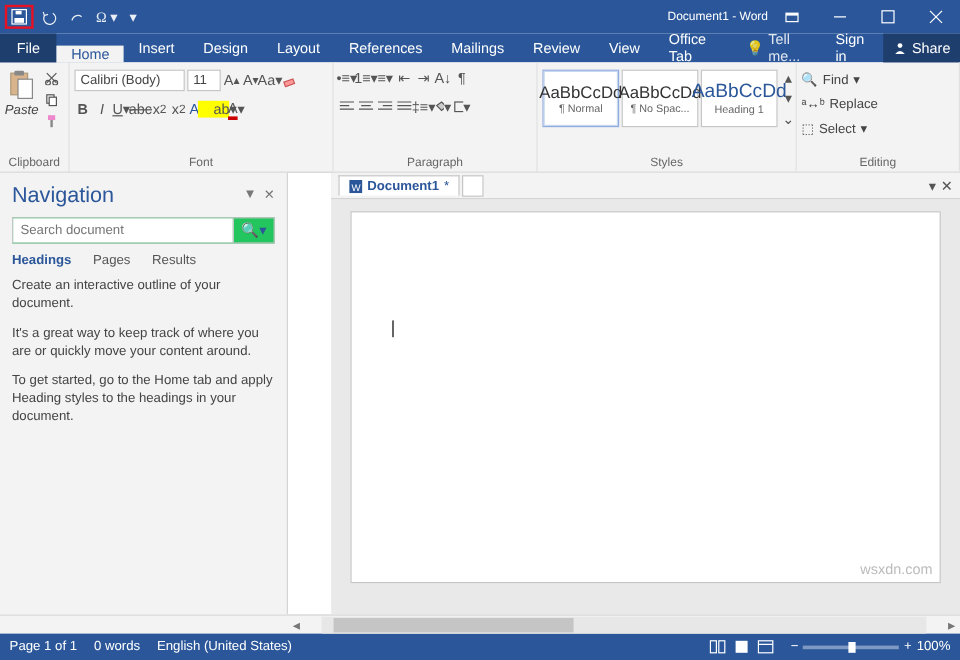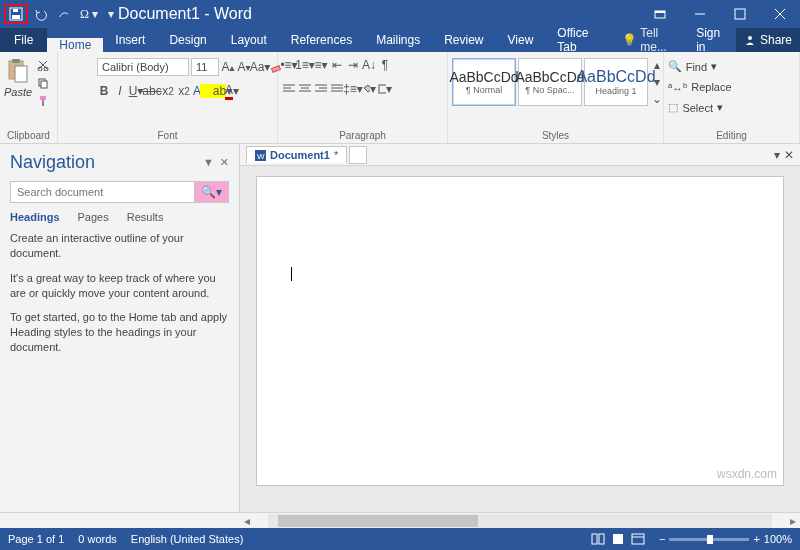--- a/index.html
+++ b/index.html
@@ -2,21 +2,21 @@
 <html><head>
 <meta charset="utf-8">
 <style>
   * { box-sizing: border-box; margin: 0; padding: 0; font-family: "Segoe UI", Arial, sans-serif; }
   body { width: 800px; height: 550px; background: #fff; overflow: hidden; font-size: 12px; color: #444; }
   
   .titlebar { height: 28px; background: #2b579a; display: flex; align-items: center; color: #fff; }
   .qat { display: flex; align-items: center; gap: 2px; padding-left: 4px; }
   .qat .save-hl { border: 2px solid #e81123; padding: 1px 3px; display: flex; align-items: center; }
   .qat .btn { padding: 2px 4px; opacity: .9; display: flex; align-items: center; }
-  .title { flex: 1; text-align: left; font-size: 16px; }
+  .title { flex: 1; text-align: right; font-size: 10px; }
   .winbtns { display: flex; }
   .winbtns div { width: 40px; height: 28px; display: flex; align-items: center; justify-content: center; }
   
   .tabs { height: 24px; background: #2b579a; display: flex; align-items: stretch; color: #fff; font-size: 12px; }
   .tabs .file { background: #1e3e6e; padding: 0 14px; display: flex; align-items: center; }
   .tabs .tab { padding: 0 12px; display: flex; align-items: center; }
   .tabs .tab.active { background: #f3f3f3; color: #2b579a; margin-top: 10px; }
   .tabs .spacer { flex: 1; }
   .tabs .tell { opacity: .85; }
   .tabs .share { background: #1e3e6e; padding: 0 8px; display: flex; align-items: center; gap: 4px; }
@@ -31,26 +31,26 @@
   .clip-small { display: flex; flex-direction: column; gap: 4px; padding-top:4px; }
   .font-sel { border: 1px solid #c5c5c5; background: #fff; padding: 2px 4px; font-size: 11px; }
   .fontrow { display: flex; gap: 2px; align-items:center; margin-bottom:4px;}
   .sm { width:14px; height:14px; display:inline-flex; align-items:center; justify-content:center; color:#555;}
   .styles .stylebox { width:64px; height:48px; border:1px solid #c5c5c5; background:#fff; display:flex; flex-direction:column; align-items:center; justify-content:center; font-size:9px; color:#666;}
   .styles .stylebox.sel{ border:1px solid #8faadc; box-shadow: inset 0 0 0 1px #c7d9f1;}
   .styles .preview{ font-size:14px; color:#333;}
   .styles .preview.blue{ color:#2b579a; font-size:16px;}
   .editing .row { display:flex; align-items:center; gap:4px; font-size:11px; padding:2px 0;}
   
-  .main { display:flex; height: calc(550px - 28px - 24px - 92px - 16px - 22px); }
+  .main { display:flex; height: calc(550px - 28px - 24px - 92px - 16px - 22px); gap: 36px; }
   .navpane { width:240px; background:#f3f3f3; border-right:1px solid #d4d4d4; padding:8px 10px; display:flex; flex-direction:column; gap:8px;}
   .navpane h1 { font-size:18px; font-weight:400; color:#2b579a;}
   .navhead { display:flex; justify-content:space-between; align-items:center;}
   .pinclose{ color:#777; font-size:11px; display:flex; gap:6px;}
-  .search { display:flex; border:1px solid #c5c5c5; background:#f9a8d4;}
+  .search { display:flex; border:1px solid #c5c5c5; background:#22c55e;}
   .search input{ flex:1; border:none; padding:4px 6px; font-size:11px; outline:none;}
   .search .sbtn{ width:34px; display:flex; align-items:center; justify-content:center; border-left:1px solid #c5c5c5; color:#2b579a;}
   .navtabs{ display:flex; gap:18px; font-size:11px; color:#555;}
   .navtabs .act{ color:#2b579a; font-weight:600;}
   .navtext p{ font-size:11px; color:#444; margin-bottom:10px; line-height:1.35;}
   
   .docwrap{ flex:1; display:flex; flex-direction:column; background:#e9e9e9;}
   .doctabs{ height:22px; background:#f3f3f3; border-bottom:1px solid #d4d4d4; display:flex; align-items:center; padding-left:6px; gap:2px;}
   .doctab{ background:#fff; border:1px solid #c5c5c5; border-bottom:none; padding:2px 8px; font-size:11px; color:#2b579a; display:flex; align-items:center; gap:4px;}
   .newtab{ width:18px; height:18px; border:1px solid #c5c5c5; background:#fff; display:flex; align-items:center; justify-content:center;}
@@ -178,21 +178,21 @@
               <rect x="3" y="1" width="6" height="4" fill="#e8c"></rect>
               <rect x="5" y="5" width="2" height="6" fill="#888"></rect>
             </svg>
           </span>
       </div>
     </div>
     <div class="label">Clipboard</div>
   </div>
 
   <div class="group" style="width:220px;">
-    <div class="body" style="flex-direction:column; padding-top:4px;margin-left:35px;">
+    <div class="body" style="flex-direction:column; padding-top:4px;">
       <div class="fontrow">
         <div class="font-sel" style="width:92px;">Calibri (Body)</div>
         <div class="font-sel" style="width:28px;">11</div>
         <span class="sm">A<sup>▴</sup></span>
         <span class="sm">A<sub>▾</sub></span>
         <span class="sm">Aa▾</span>
         <span class="sm">
             <svg width="12" height="12">
               <rect x="2" y="6" width="8" height="4" transform="rotate(-20 6 8)" fill="#f99" stroke="#c55"></rect>
             </svg>

